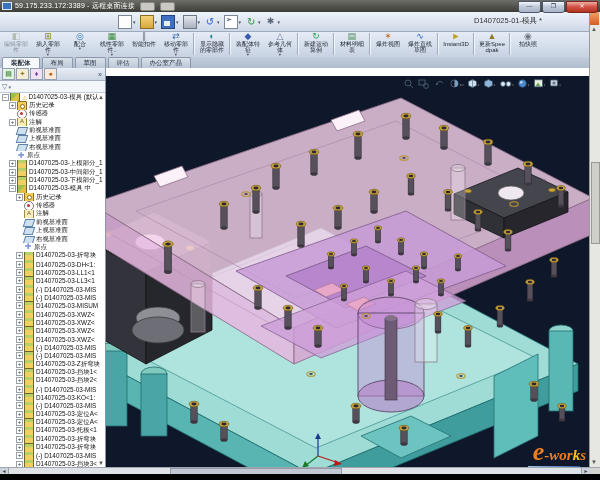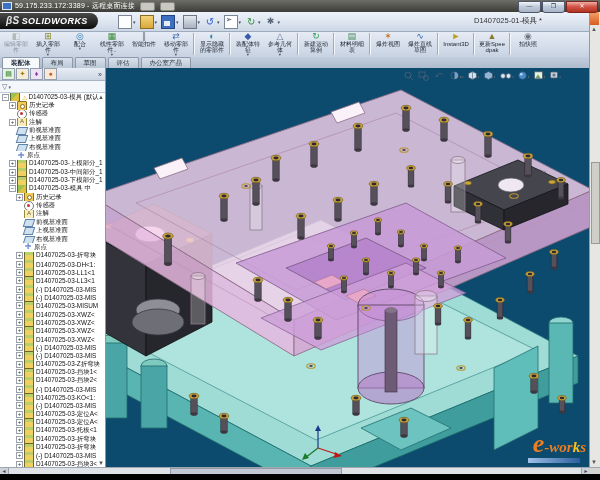--- a/index.html
+++ b/index.html
@@ -87,21 +87,21 @@
   .ti-annotations{background:#f6ecbe;border:1px solid #9a8c3a;font-size:6px;line-height:7px;text-align:center;color:#6b6020;}
   .ti-annotations:before{content:"A";}
   .ti-plane{background:#cfe0ef;border:1px solid #5f82a8;transform:skewX(-18deg);height:6px;margin-top:1px;}
   .ti-origin{color:#2a4fc0;font-size:8px;line-height:8px;text-align:center;}
   .ti-origin:before{content:"✛";}
   .warn-badge{color:#e6a817;font-size:6px;margin-right:1px;flex:0 0 auto;}
   .tree-label{font-size:6.4px;color:#111;}
   .tree-scroll-up{position:absolute;right:1px;top:1px;font-size:6px;color:#555;}
   .tree-scroll-dn{position:absolute;right:1px;bottom:1px;font-size:6px;color:#555;}
   
-  .viewport{position:absolute;left:106px;top:0;width:484px;height:399px;background:#0c4a6e;overflow:hidden;}
+  .viewport{position:absolute;left:106px;top:8px;width:484px;height:399px;background:#0f172a;overflow:hidden;}
   .watermark{position:absolute;right:4px;bottom:10px;font-family:"Liberation Serif",serif;
     font-style:italic;font-weight:bold;color:#ee7e1e;line-height:20px;z-index:5;}
   .wm-e{font-size:26px;}
   .wm-mid,.wm-s{font-size:15px;}
   .wm-k{font-size:15px;color:#ffc214;}
   .wm-bar{position:absolute;right:10px;bottom:4px;width:52px;height:5px;
     background:linear-gradient(90deg,#9fc0e8,#2d5d9e);z-index:5;}
   
   .vscroll{position:absolute;right:0;top:12px;width:10px;height:455px;
     background:#e6e6e3;border-left:1px solid #9a9a96;z-index:35;}
@@ -130,21 +130,20 @@
     <span class="rdp-pill"></span>
     <span class="rdp-pill"></span>
   </div>
   <div class="win-btns">
     <div class="wb min">—</div>
     <div class="wb max">❐</div>
     <div class="wb close">✕</div>
   </div>
 
   <div class="menubar">
-    <div class="sw-logo"><span class="beta">βS</span><span>SOLIDWORKS</span></div>
     <div class="qat">
         <span class="qat-group">
           <span class="qat-ic ic-new"></span>
           <span class="qat-caret">▾</span>
         </span>
         <span class="qat-group">
           <span class="qat-ic ic-open"></span>
           <span class="qat-caret">▾</span>
         </span>
         <span class="qat-group">

